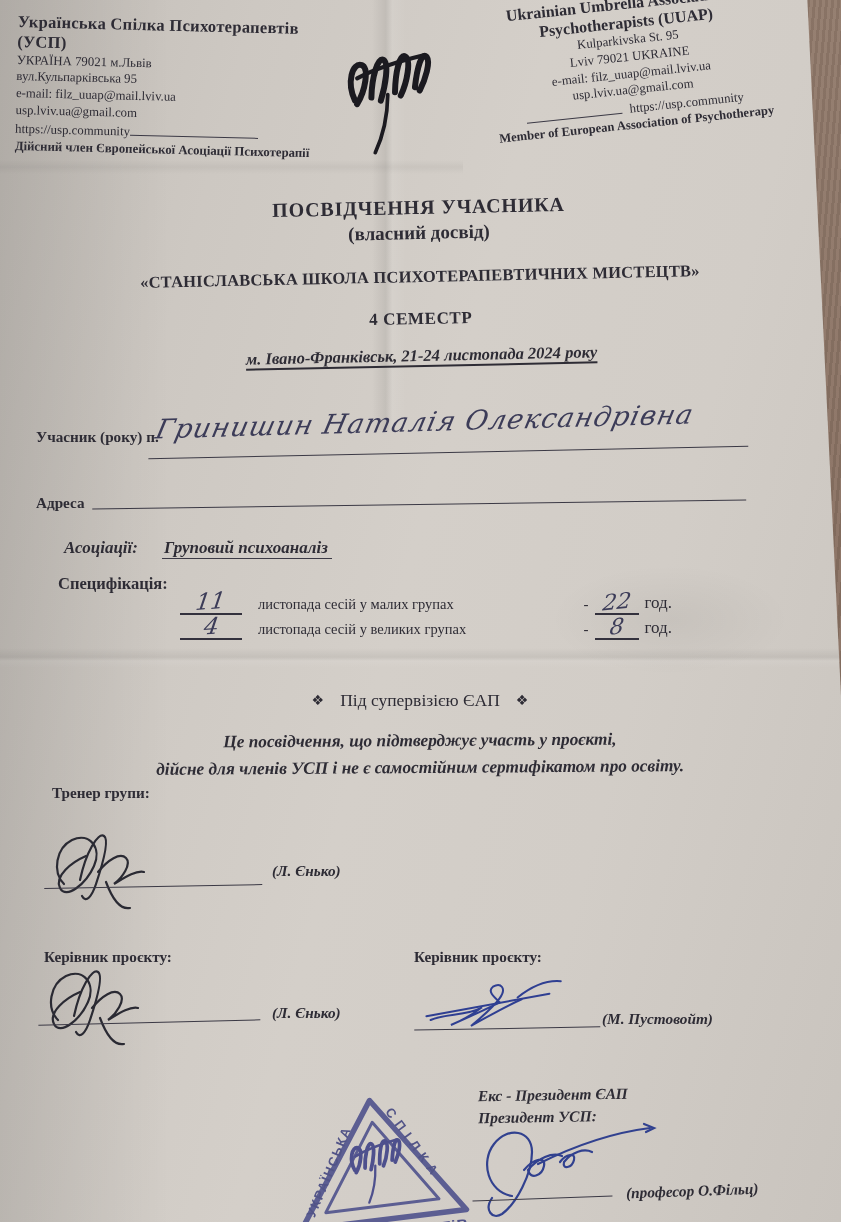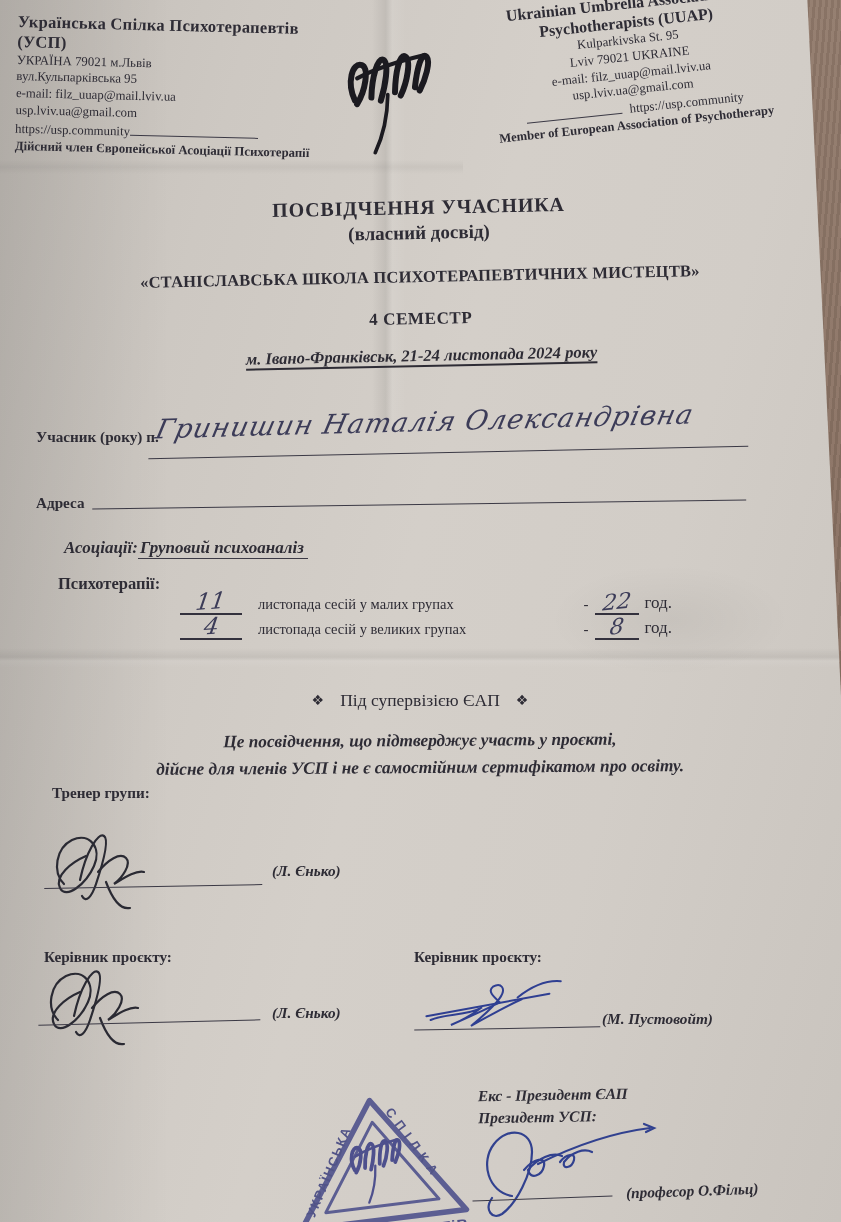--- a/index.html
+++ b/index.html
@@ -42,21 +42,21 @@
   .t2{font-size:19px;font-weight:bold;margin-top:3px;}
   .school{font-size:16.5px;font-weight:bold;margin-top:23px;letter-spacing:.2px;}
   .sem{font-size:17px;font-weight:bold;margin-top:22px;letter-spacing:.6px;}
   .dateline{font-size:16.5px;font-weight:bold;font-style:italic;margin-top:17px;
     text-decoration:underline;text-underline-offset:4px;text-decoration-thickness:1.5px;}
   .lbl{font-weight:bold;font-size:15.2px;}
   .hand{font-style:italic;color:#3c3c58;font-family:"DejaVu Serif",serif;}
   .pname{left:158px;top:406px;font-size:27px;transform:skewX(-14deg) rotate(-1.6deg);letter-spacing:1px;white-space:nowrap;}
   .uline{border-bottom:1.7px solid #3b3945;}
   .dir{left:64px;top:538px;font-style:italic;font-size:17px;font-weight:bold;}
-  .dir .val{margin-left:0;border-bottom:1.6px solid #3b3945;padding:0 4px 1px 2px;}
+  .dir .val{margin-left:24px;border-bottom:1.6px solid #3b3945;padding:0 4px 1px 2px;}
   .speclbl{left:58px;top:574px;font-size:16.5px;}
   .specrow{left:180px;width:492px;display:flex;align-items:flex-end;}
   .cntbox{display:inline-block;width:62px;text-align:center;border-bottom:2px solid #33313d;}
   .cnt{display:inline-block;font-size:23px;line-height:.85;transform:skewX(-12deg) rotate(-4deg);}
   .sess{margin-left:16px;font-size:14.5px;padding-bottom:2px;}
   .hrs{margin-left:auto;display:flex;align-items:flex-end;gap:6px;}
   .hrs .dash{font-size:15px;padding-bottom:2px;}
   .hrbox{display:inline-block;width:44px;text-align:center;border-bottom:2px solid #33313d;}
   .hr{display:inline-block;font-size:22px;line-height:.8;transform:skewX(-12deg) rotate(-6deg);}
   .unit{font-size:17px;padding-bottom:2px;}
@@ -132,21 +132,21 @@
     <div class="abs hand pname">Гринишин Наталія Олександрівна</div>
     <div class="abs uline" style="left:148px;top:420px;width:600px;height:32px;transform:rotate(-1.2deg)"></div>
 
     <div class="abs lbl" style="left:36px;top:494px">Адреса</div>
     <div class="abs uline" style="left:92px;top:472px;width:654px;height:32px;transform:rotate(-0.8deg)"></div>
 
     <div class="abs dir">
       <span>Асоціації:</span><span class="val">Груповий психоаналіз</span>
     </div>
 
-    <div class="abs lbl speclbl">Психотерапії:</div>
+    <div class="abs lbl speclbl">Специфікація:</div>
     <div class="abs specrow" style="top:592px">
       <span class="cntbox"><span class="cnt hand">11</span></span>
       <span class="sess">листопада сесій у малих групах</span>
       <span class="hrs">
         <span class="dash">-</span>
         <span class="hrbox"><span class="hr hand">22</span></span>
         <span class="unit">год.</span>
       </span>
     </div>
     <div class="abs specrow" style="top:617px">

